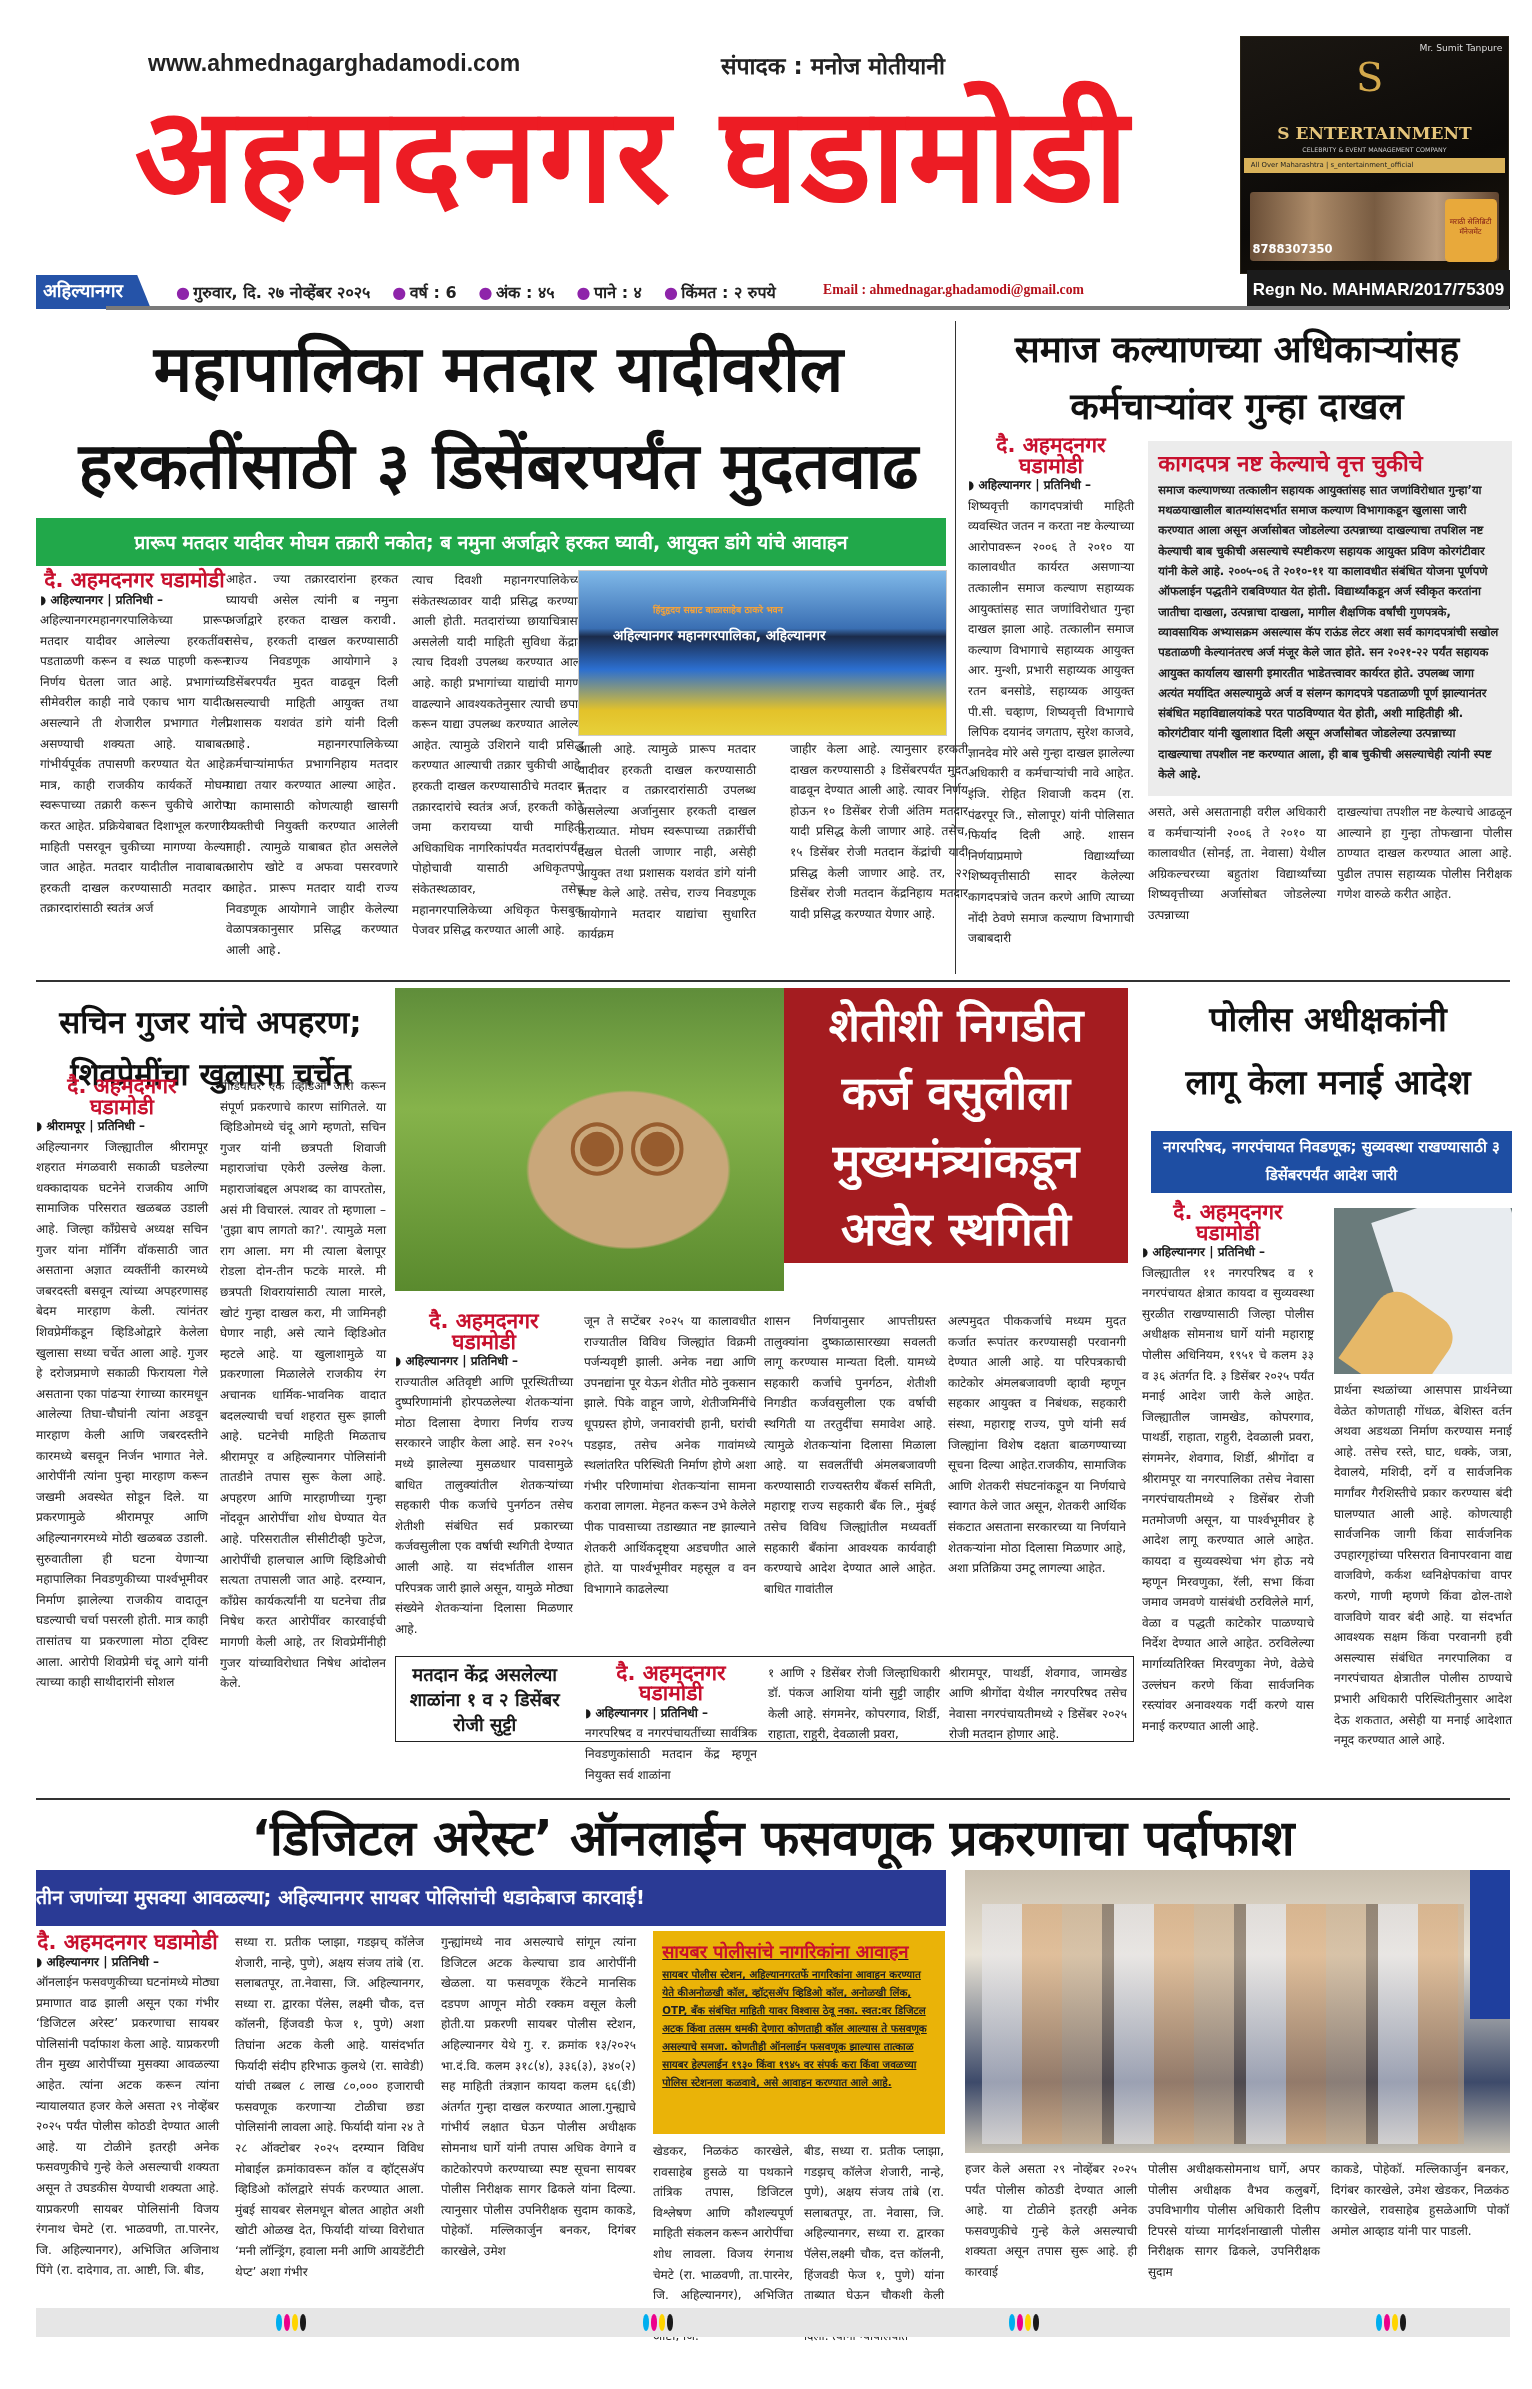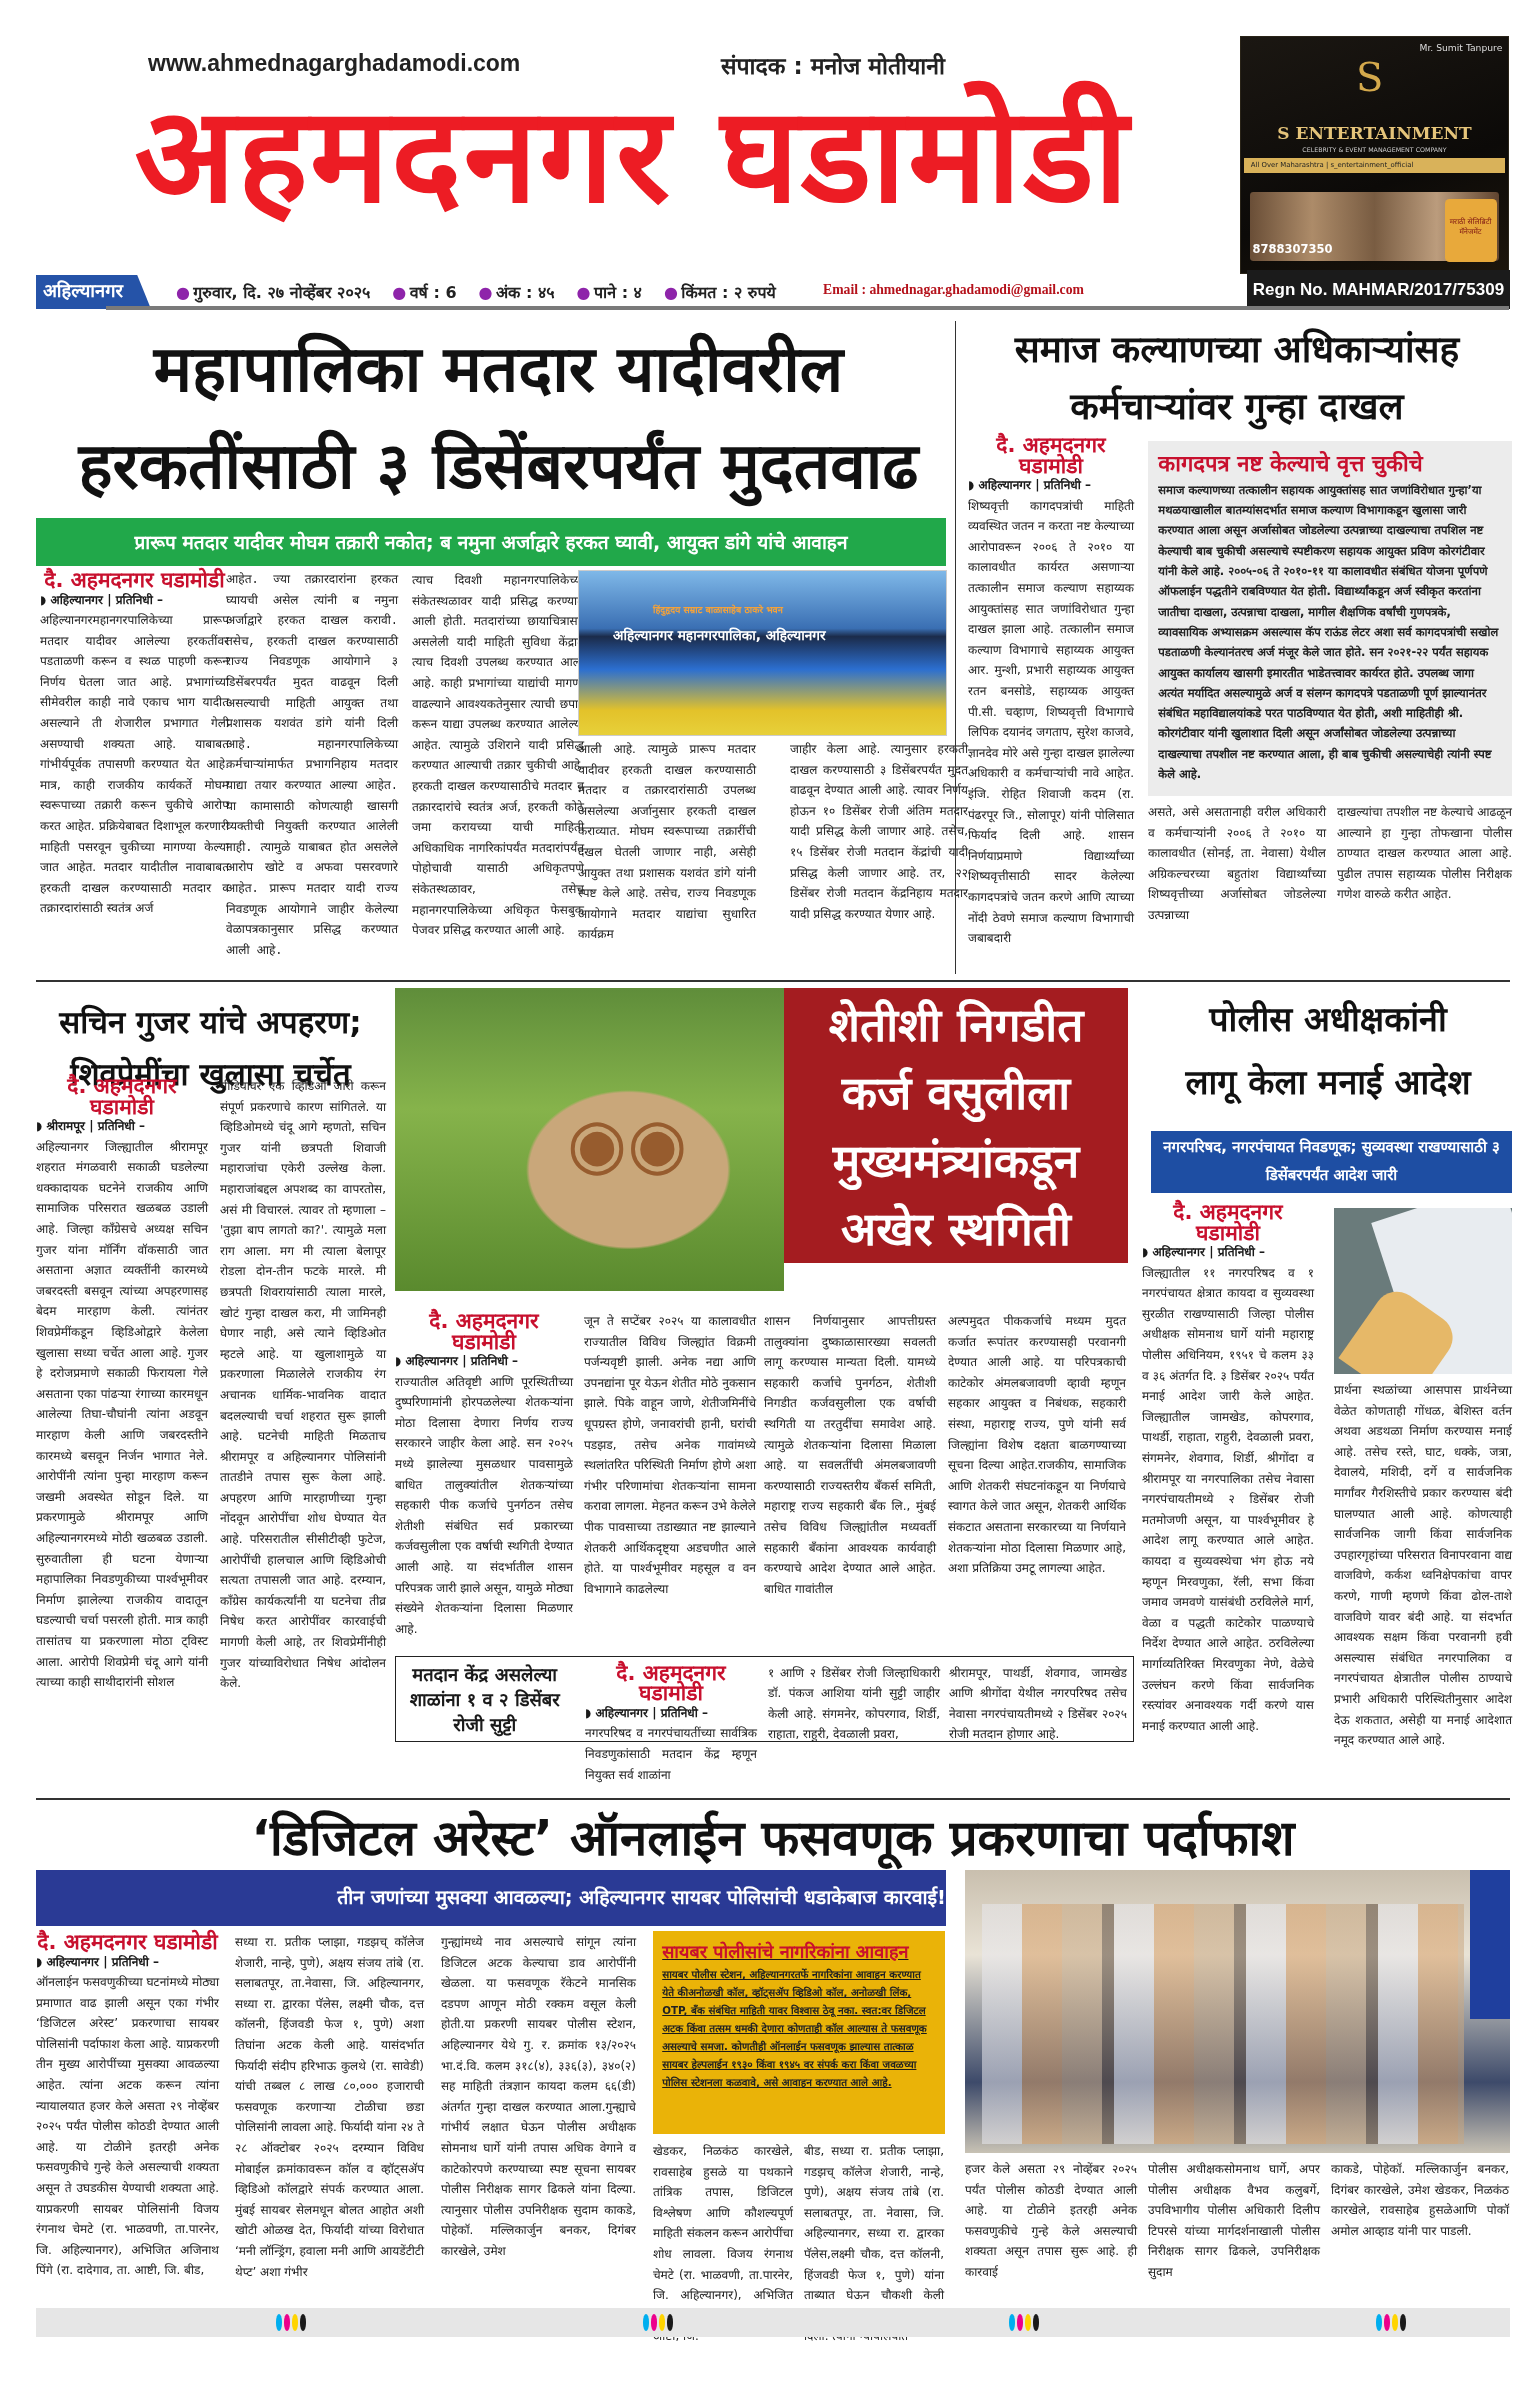--- a/index.html
+++ b/index.html
@@ -80,21 +80,21 @@
 
   
   #holiday-box { left: 395px; top: 1656px; width: 739px; height: 86px; border: 1.7px solid #222; }
   #holiday-head { position: absolute; left: 5.7px; top: 4.6px; width: 166px; font-size: 18.3px; font-weight: bold; line-height: 25px; text-align: center; }
   #holiday-col1 { position: absolute; left: 189px; top: 5.7px; width: 172px; }
   #holiday-col2 { position: absolute; left: 372px; top: 5.7px; width: 172px; }
   #holiday-col3 { position: absolute; left: 553px; top: 5.7px; width: 178px; }
 
   
   #digital-h1 { left: 36px; top: 1804px; width: 1474px; font-size: 49px; line-height: 69px; }
-  #digital-sub { left: 36px; top: 1870px; width: 910px; height: 56px; background: #2a3a95; color: #fff; font-size: 19.5px; font-weight: bold; line-height: 56px; text-align: right; }
+  #digital-sub { left: 36px; top: 1870px; width: 910px; height: 56px; background: #2a3a95; color: #fff; font-size: 19.5px; font-weight: bold; line-height: 56px; text-align: left; }
   #digital-col1 { left: 36px; top: 1932px; width: 183px; }
   #digital-col2 { left: 235px; top: 1932px; width: 189px; }
   #digital-col3 { left: 441px; top: 1932px; width: 195px; }
   #cyber-box { left: 653px; top: 1931px; width: 292px; height: 203px; background: #eab308; padding: 6.9px 9.2px; text-decoration: underline; }
   #cyber-box .bh { font-size: 18px; font-weight: bold; color: #c8102e; line-height: 27.5px; }
   #cyber-box .bb { font-size: 10.3px; font-weight: bold; line-height: 18px; color: #222; }
   #cyber-col1 { left: 653px; top: 2141px; width: 140px; }
   #cyber-col2 { left: 804px; top: 2141px; width: 140px; }
   #arrest-photo { left: 965px; top: 1870px; width: 545px; height: 283px; background: linear-gradient(180deg,#c9bfae 0%,#e9e3d6 30%,#8a8f99 55%,#3d4a6a 75%,#c8c2b4 100%); }
   #arrest-photo .people { position: absolute; left: 17px; right: 46px; top: 34px; height: 240px; background: repeating-linear-gradient(90deg,#e8e8ee 0 40px,#d8a16a 40px 80px,#c9a882 80px 120px,#5d4a3a 120px 132px); opacity: .55; }

